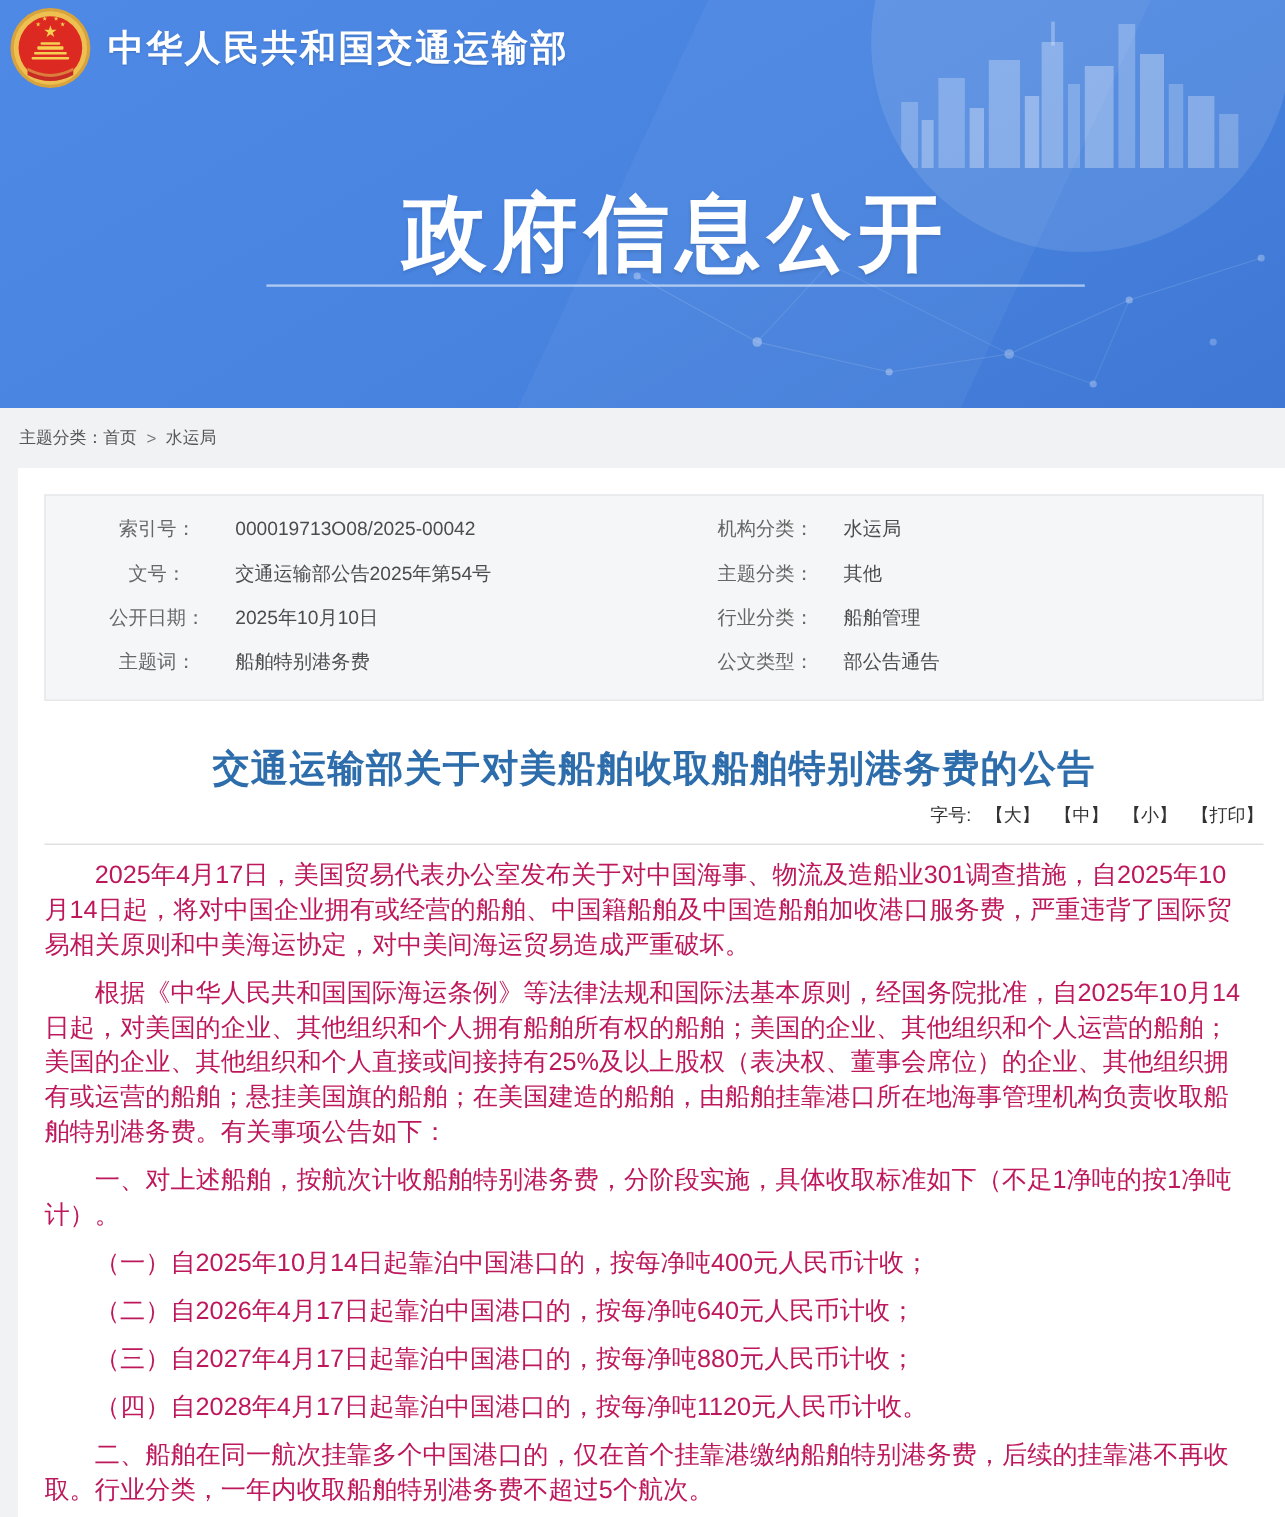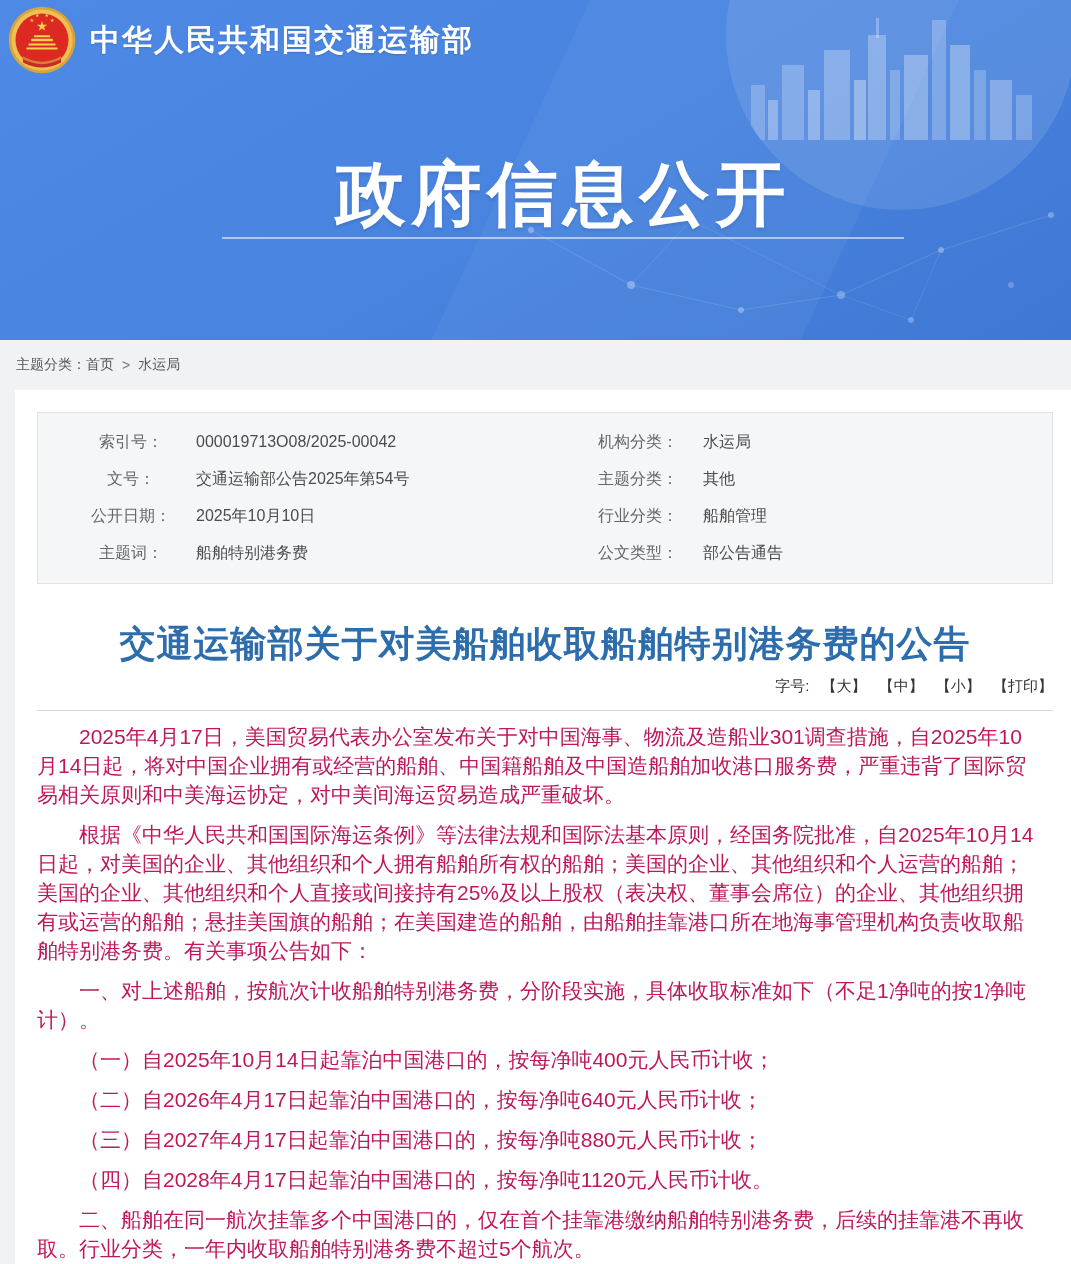--- a/index.html
+++ b/index.html
@@ -59,21 +59,21 @@
     display:grid; grid-template-columns:1fr 1fr;
     background:#f5f6f7; border:1px solid #e2e3e5;
     padding:10px 0 12px;
   }
   .meta-row { display:flex; line-height:37px; font-size:16px;text-align:center; }
   .meta-row .m-label { width:158px; padding-left:28px; color:#666; flex:none; }
   .meta-row .m-value { color:#4c4c4c; }
 
   .doc-title {
     margin:36px 0 0; text-align:center;
-    font-size:36px; font-weight:bold; color:#2e6dab; letter-spacing:1px;
+    font-size:31px; font-weight:bold; color:#2e6dab; letter-spacing:1px;
   }
 
   .font-controls {
     margin-top:8px; text-align:right; font-size:15px; color:#333;
   }
   .font-controls .ctrl { margin-left:8px; cursor:pointer; }
   .title-divider { border:none; border-top:1px solid #d9d9d9; margin:14px 0 4px; }
 
   article { padding-right:18px; }
   article p {

